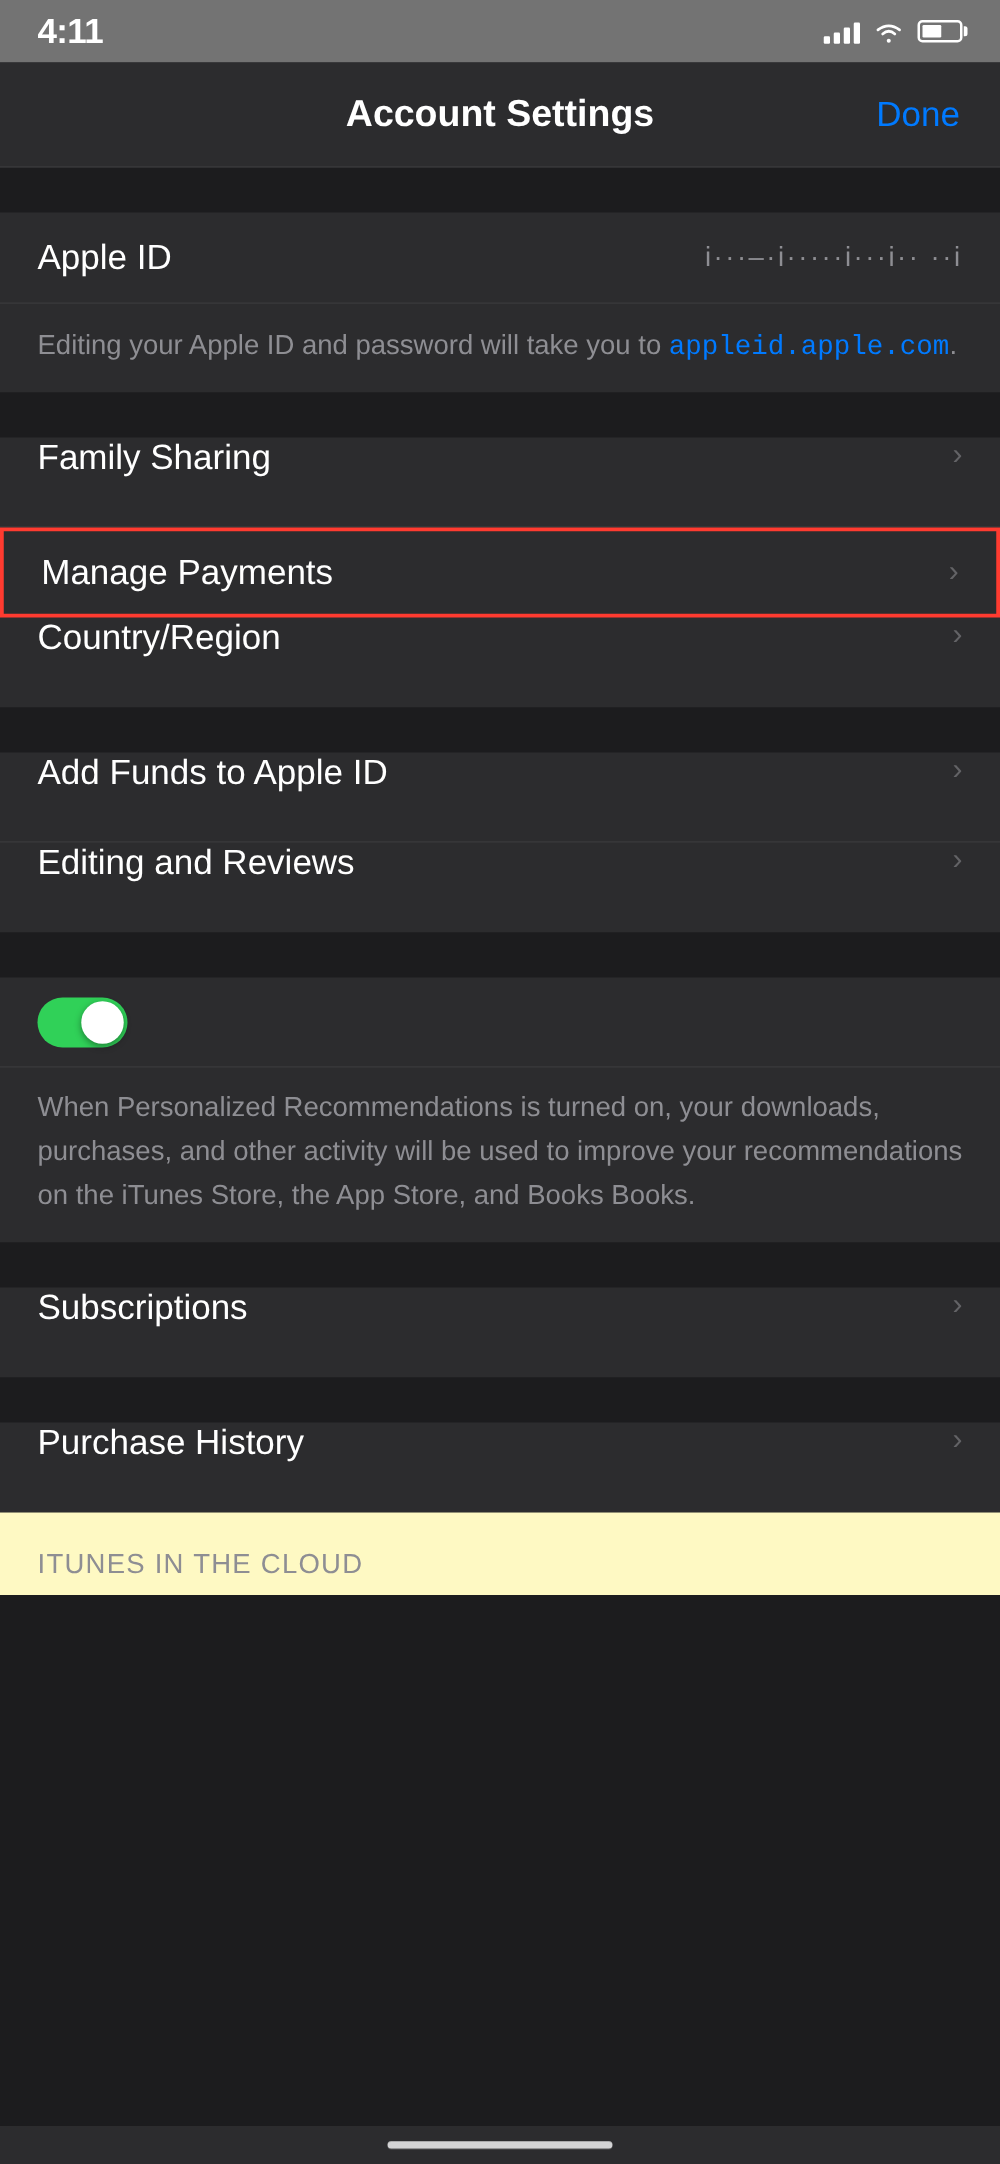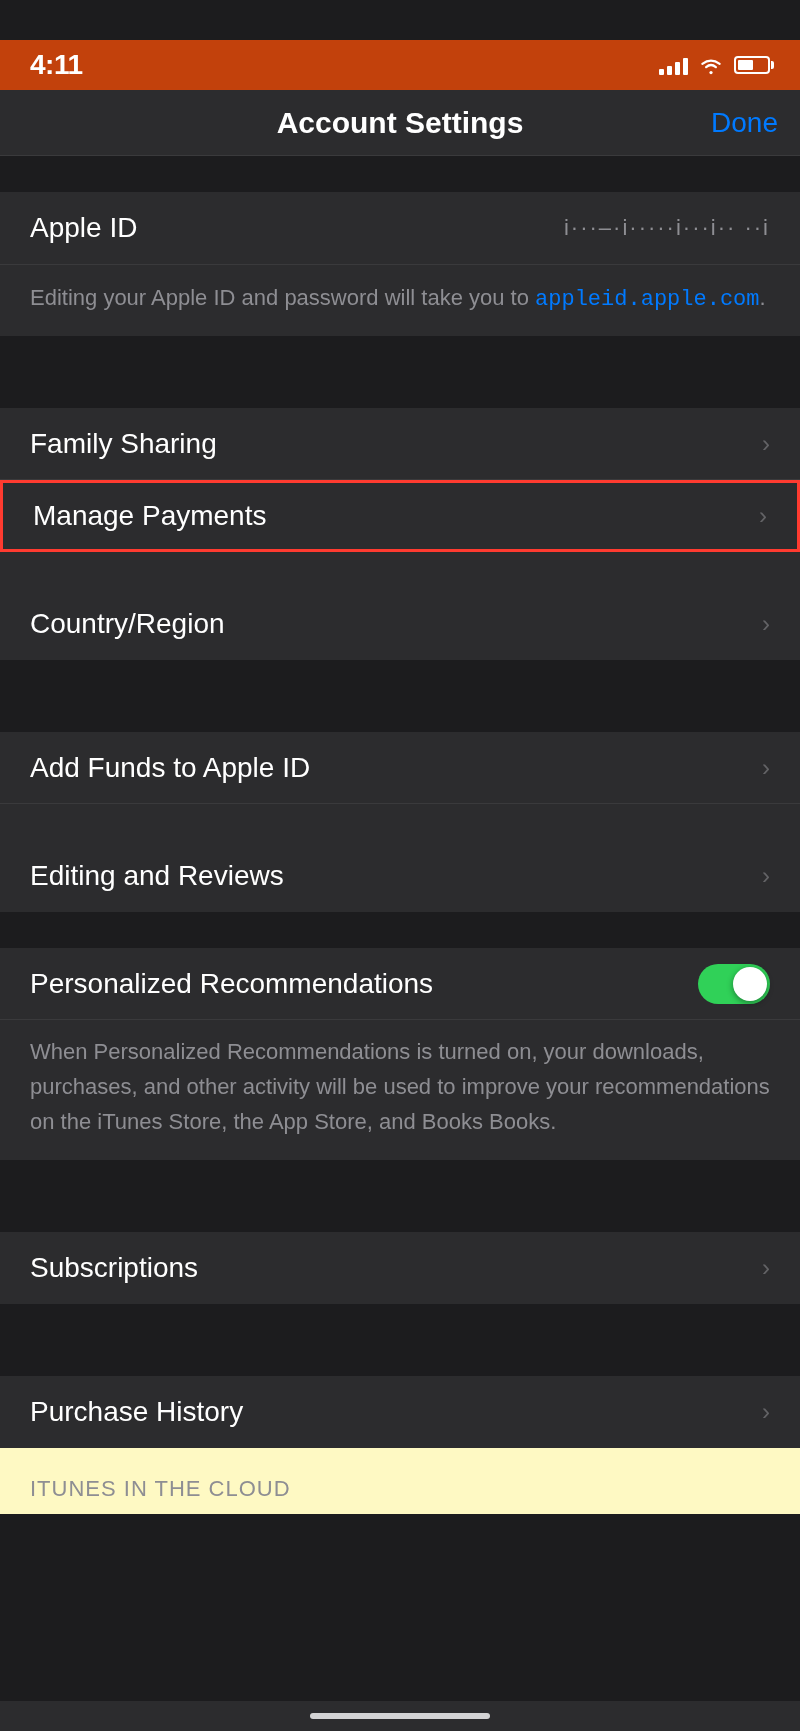--- a/index.html
+++ b/index.html
@@ -8,27 +8,26 @@
       width: 800px;
       min-height: 1731px;
       background: #1c1c1e;
       font-family: -apple-system, 'SF Pro Text', 'Helvetica Neue', Arial, sans-serif;
       color: #ffffff;
       overflow-x: hidden;
     }
 
     
     .status-bar {
-      background: #c2410c;
+      background: #737373;
       height: 50px;
       display: flex;
       align-items: center;
       justify-content: space-between;
       padding: 0 30px;
-      margin-top: 40px;
     }
 
     .status-time {
       font-size: 28px;
       font-weight: 600;
       color: #ffffff;
       letter-spacing: -0.5px;
     }
 
     .status-icons {
@@ -76,63 +75,62 @@
     .battery-fill {
       background: #ffffff;
       height: 100%;
       width: 55%;
       border-radius: 1px;
     }
 
     
     .nav-bar {
       background: #2c2c2e;
-      height: 66px;
+      height: 84px;
       display: flex;
       align-items: center;
       justify-content: center;
       position: relative;
       border-bottom: 1px solid #3a3a3c;
     }
 
     .nav-title {
       font-size: 30px;
       font-weight: 600;
       color: #ffffff;
     }
 
     .nav-done {
       position: absolute;
-      right: 22px;
+      right: 32px;
       font-size: 28px;
       color: #007aff;
       font-weight: 400;
       cursor: pointer;
     }
 
     
     .section-gap {
       height: 36px;
       background: #1c1c1e;
     }
 
     
     .list-section {
       background: #2c2c2e;
     }
 
     .list-item {
       display: flex;
-      align-items: center;
+      align-items: flex-start;
       justify-content: space-between;
       padding: 0 30px;
       min-height: 72px;
       border-bottom: 1px solid #3a3a3c;
       cursor: pointer;
-      margin-top: 36px;
     }
 
     .list-item:last-child {
       border-bottom: none;
     }
 
     .list-item-label {
       font-size: 28px;
       color: #ffffff;
       font-weight: 400;
@@ -365,21 +363,20 @@
     <div class="list-item-right">
       <span class="chevron">›</span>
     </div>
   </div>
 </div>
 
 <div class="section-gap"></div>
 
 <div class="recommendations-section">
   <div class="recommendations-row">
-    <span class="list-item-label">Personalized Recommendations</span>
     <div class="toggle-switch">
       <div class="toggle-knob"></div>
     </div>
   </div>
   <div class="recommendations-note">When Personalized Recommendations is turned on, your downloads, purchases, and other activity will be used to improve your recommendations on the iTunes Store, the App Store, and Books Books.</div>
 </div>
 
 <div class="section-gap"></div>
 
 <div class="list-section">

